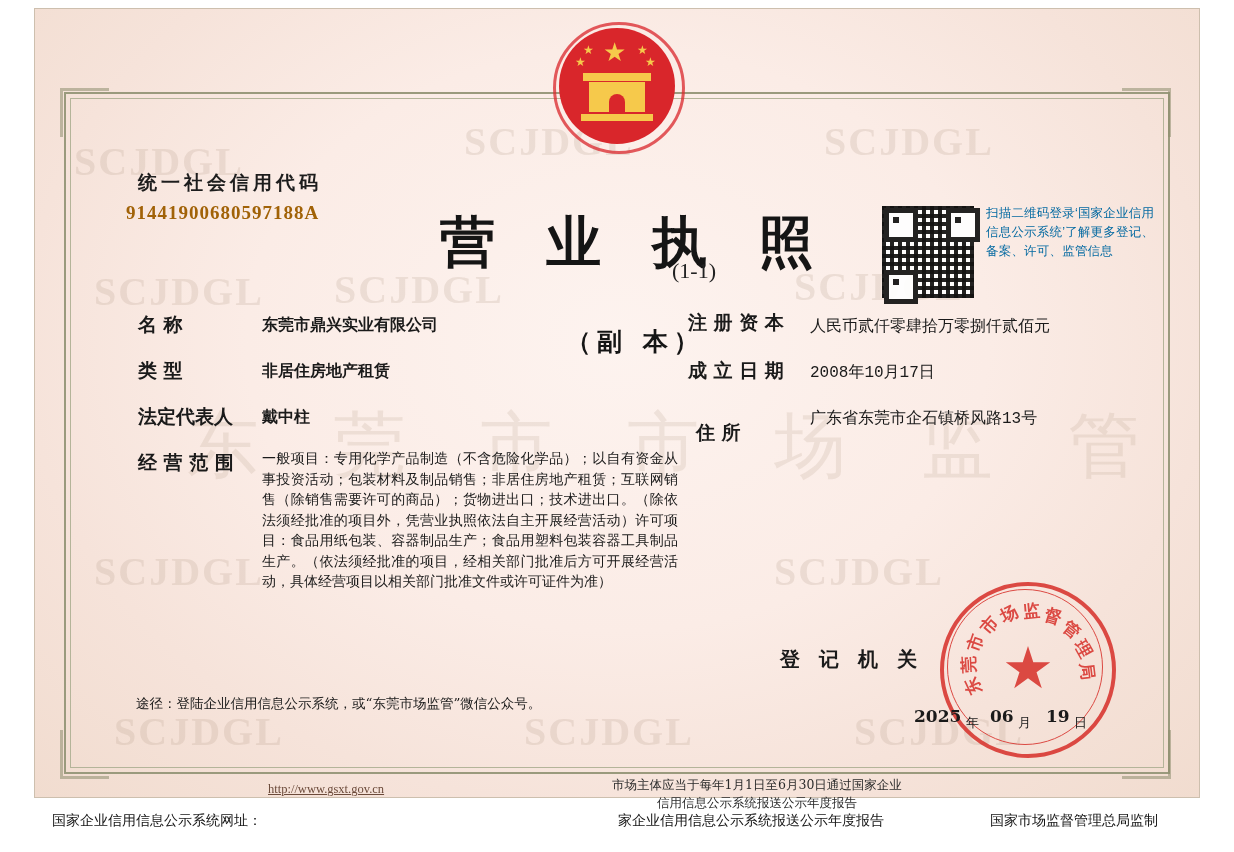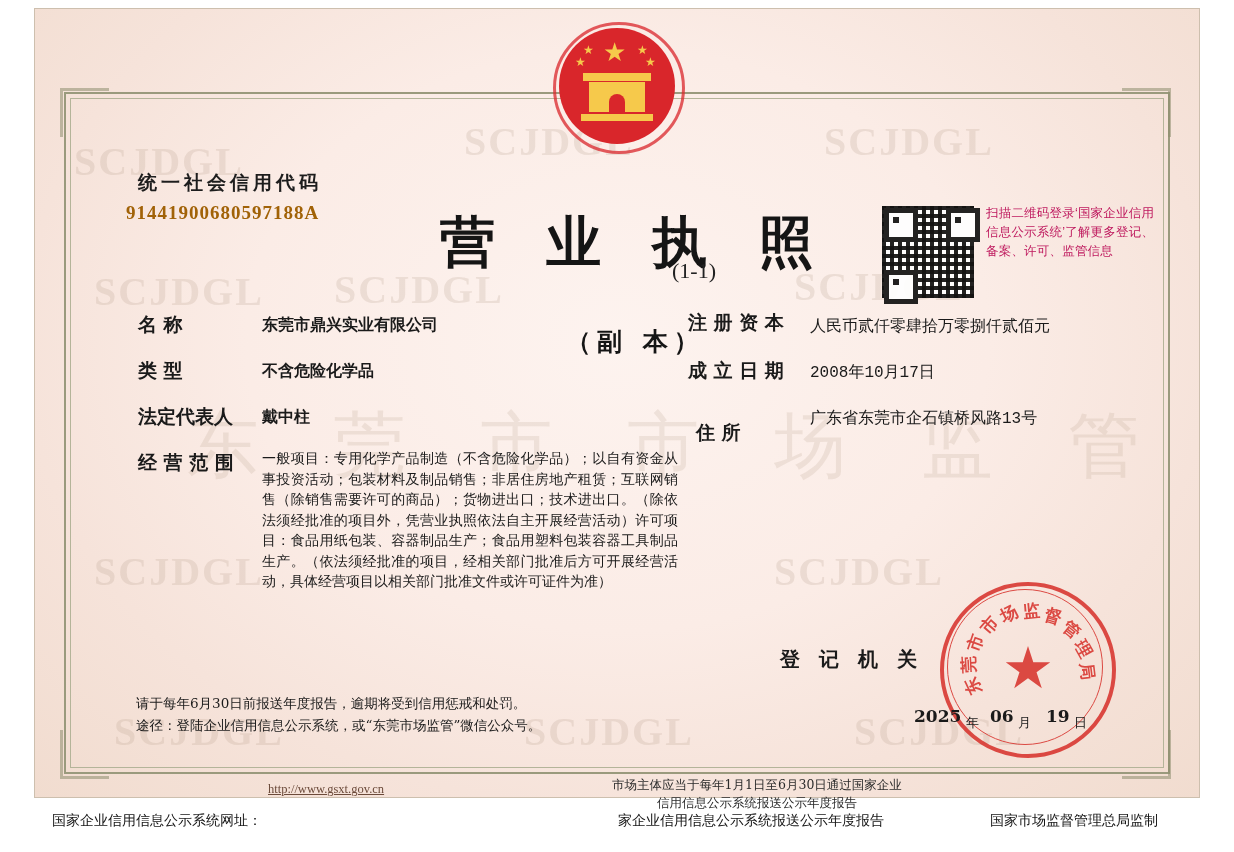--- a/index.html
+++ b/index.html
@@ -229,21 +229,21 @@
   .qr-eye.e3 { left: 2px; top: 64px; }
 
   .qr-note {
     position: absolute;
     left: 986px;
     top: 204px;
     width: 170px;
     font-family: "Liberation Sans", sans-serif;
     font-size: 12.5px;
     line-height: 19px;
-    color: #be185d;
+    color: #0369a1;
     letter-spacing: .2px;
   }
 
   
   .credit-label {
     position: absolute;
     left: 138px;
     top: 170px;
     font-size: 19px;
     font-weight: bold;
@@ -517,21 +517,21 @@
     <div class="qr-eye e3">
         <i></i>
       </div>
   </div>
   <div class="qr-note">扫描二维码登录‘国家企业信用信息公示系统’了解更多登记、备案、许可、监管信息</div>
 
   <div class="field-label" style="left:138px; top:312px;">名        称</div>
   <div class="field-value" style="left:262px; top:315px;">东莞市鼎兴实业有限公司</div>
 
   <div class="field-label" style="left:138px; top:358px;">类        型</div>
-  <div class="field-value" style="left:262px; top:361px;">不含危险化学品</div>
+  <div class="field-value" style="left:262px; top:361px;">非居住房地产租赁</div>
 
   <div class="field-label" style="left:138px; top:404px;">法定代表人</div>
   <div class="field-value" style="left:262px; top:407px;">戴中柱</div>
 
   <div class="field-label" style="left:138px; top:450px;">经 营 范 围</div>
   <div class="scope-text">一般项目：专用化学产品制造（不含危险化学品）；以自有资金从事投资活动；包装材料及制品销售；非居住房地产租赁；互联网销售（除销售需要许可的商品）；货物进出口；技术进出口。（除依法须经批准的项目外，凭营业执照依法自主开展经营活动）许可项目：食品用纸包装、容器制品生产；食品用塑料包装容器工具制品生产。（依法须经批准的项目，经相关部门批准后方可开展经营活动，具体经营项目以相关部门批准文件或许可证件为准）</div>
 
   <div class="field-label" style="left:688px; top:310px;text-align:center;">注 册 资 本</div>
   <div class="field-value thin" style="left:810px; top:316px;">人民币贰仟零肆拾万零捌仟贰佰元</div>
 
@@ -563,21 +563,20 @@
   <div class="date-line">
     <span class="y">2025</span>
     <span class="ys">年</span>
     <span class="m">06</span>
     <span class="ms">月</span>
     <span class="d">19</span>
     <span class="ds">日</span>
   </div>
 
   <div class="note">
-    <div>请于每年6月30日前报送年度报告，逾期将受到信用惩戒和处罚。</div>
     <div>途径：登陆企业信用信息公示系统，或“东莞市场监管”微信公众号。</div>
   </div>
 
   <div class="gsxt-url">http://www.gsxt.gov.cn</div>
   <div class="bottom-center">市场主体应当于每年1月1日至6月30日通过国家企业信用信息公示系统报送公示年度报告</div>
 
   <div class="footer-left">国家企业信用信息公示系统网址：</div>
   <div class="footer-center">家企业信用信息公示系统报送公示年度报告</div>
   <div class="footer-right">国家市场监督管理总局监制</div>
 

